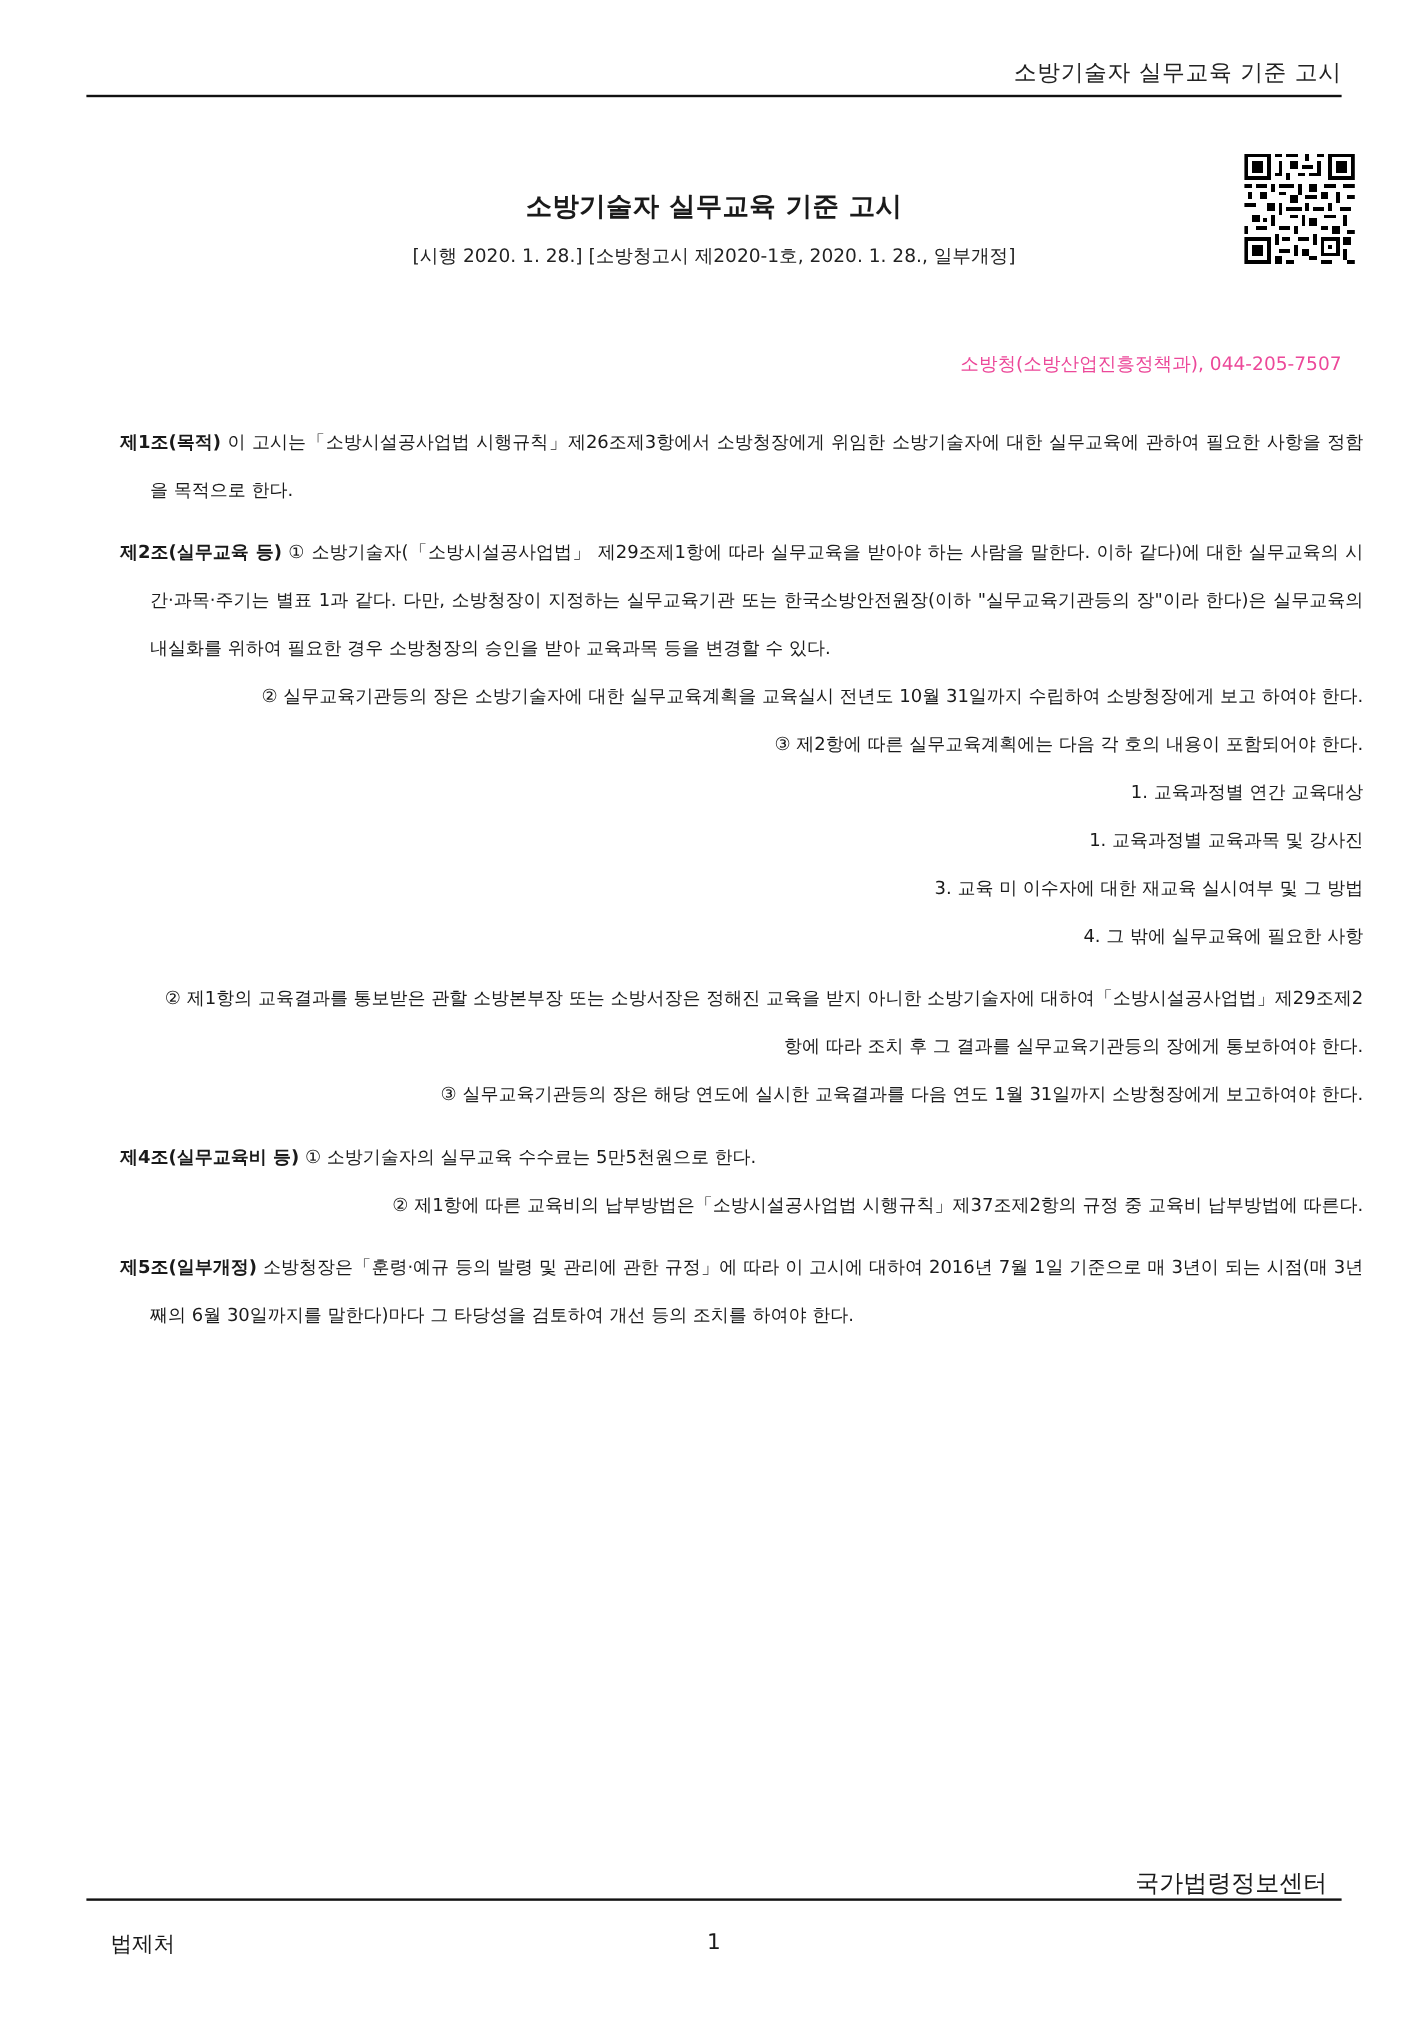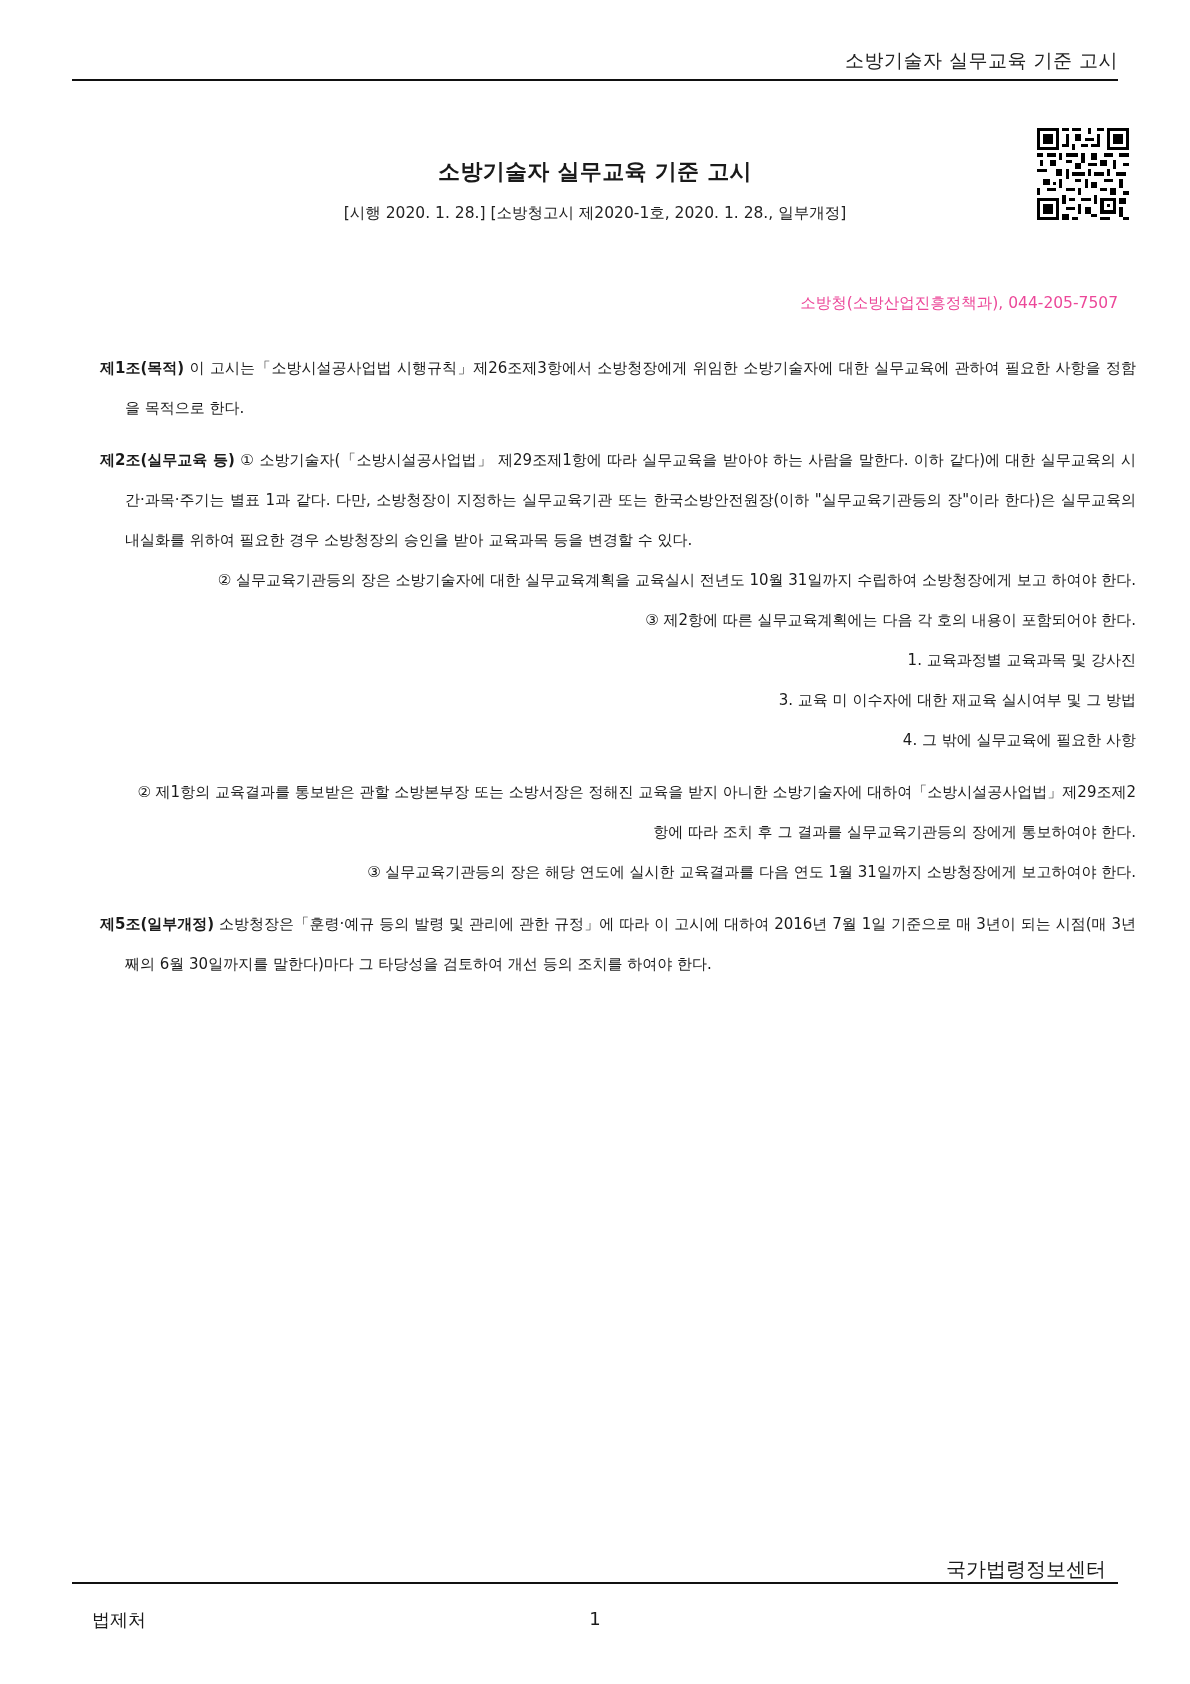--- a/index.html
+++ b/index.html
@@ -139,30 +139,35 @@
 
 <div class="articles">
   <div class="article">
     <div class="para"><span class="art-head">제1조(목적)</span><span> 이 고시는「소방시설공사업법 시행규칙」제26조제3항에서 소방청장에게 위임한 소방기술자에 대한 실무교육에 관하여 필요한 사항을 정함을 목적으로 한다.</span></div>
   </div>
 
   <div class="article">
     <div class="para"><span class="art-head">제2조(실무교육 등)</span><span> ① 소방기술자(「소방시설공사업법」 제29조제1항에 따라 실무교육을 받아야 하는 사람을 말한다. 이하 같다)에 대한 실무교육의 시간·과목·주기는 별표 1과 같다. 다만, 소방청장이 지정하는 실무교육기관 또는 한국소방안전원장(이하 "실무교육기관등의 장"이라 한다)은 실무교육의 내실화를 위하여 필요한 경우 소방청장의 승인을 받아 교육과목 등을 변경할 수 있다.</span></div>
     <div class="sub">② 실무교육기관등의 장은 소방기술자에 대한 실무교육계획을 교육실시 전년도 10월 31일까지 수립하여 소방청장에게 보고 하여야 한다.</div>
     <div class="sub">③ 제2항에 따른 실무교육계획에는 다음 각 호의 내용이 포함되어야 한다.</div>
+    <div class="sub">1. 교육과정별 연간 교육대상</div>
     <div class="sub">1. 교육과정별 교육과목 및 강사진</div>
     <div class="sub">3. 교육 미 이수자에 대한 재교육 실시여부 및 그 방법</div>
     <div class="sub">4. 그 밖에 실무교육에 필요한 사항</div>
   </div>
 
   <div class="article">
     <div class="sub">② 제1항의 교육결과를 통보받은 관할 소방본부장 또는 소방서장은 정해진 교육을 받지 아니한 소방기술자에 대하여「소방시설공사업법」제29조제2항에 따라 조치 후 그 결과를 실무교육기관등의 장에게 통보하여야 한다.</div>
     <div class="sub">③ 실무교육기관등의 장은 해당 연도에 실시한 교육결과를 다음 연도 1월 31일까지 소방청장에게 보고하여야 한다.</div>
   </div>
 
+  <div class="article">
+    <div class="para"><span class="art-head">제4조(실무교육비 등)</span><span> ① 소방기술자의 실무교육 수수료는 5만5천원으로 한다.</span></div>
+    <div class="sub">② 제1항에 따른 교육비의 납부방법은「소방시설공사업법 시행규칙」제37조제2항의 규정 중 교육비 납부방법에 따른다.</div>
+  </div>
 
   <div class="article">
     <div class="para"><span class="art-head">제5조(일부개정)</span><span> 소방청장은「훈령·예규 등의 발령 및 관리에 관한 규정」에 따라 이 고시에 대하여 2016년 7월 1일 기준으로 매 3년이 되는 시점(매 3년째의 6월 30일까지를 말한다)마다 그 타당성을 검토하여 개선 등의 조치를 하여야 한다.</span></div>
   </div>
 </div>
 
 <div class="footer-rule"></div>
 <div class="footer-left">법제처</div>
 <div class="footer-center">1</div>
 <div class="footer-right">국가법령정보센터</div>

